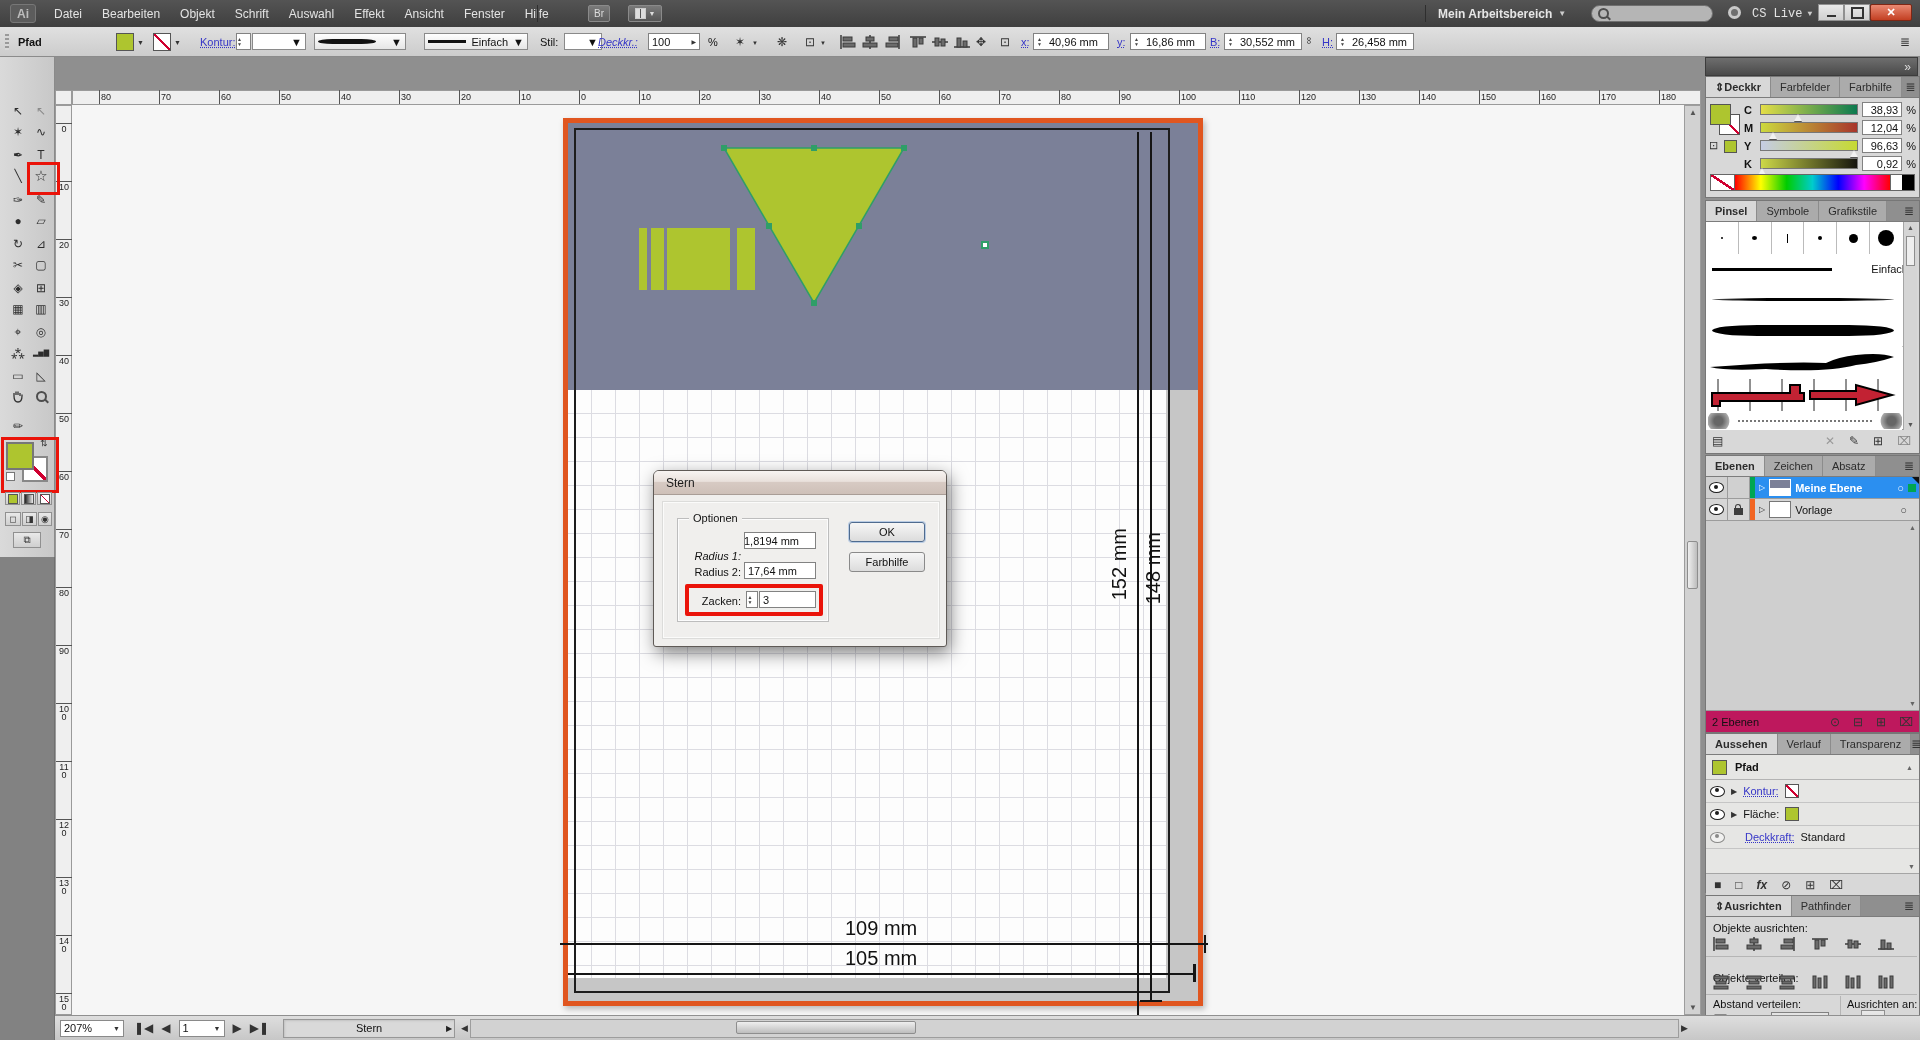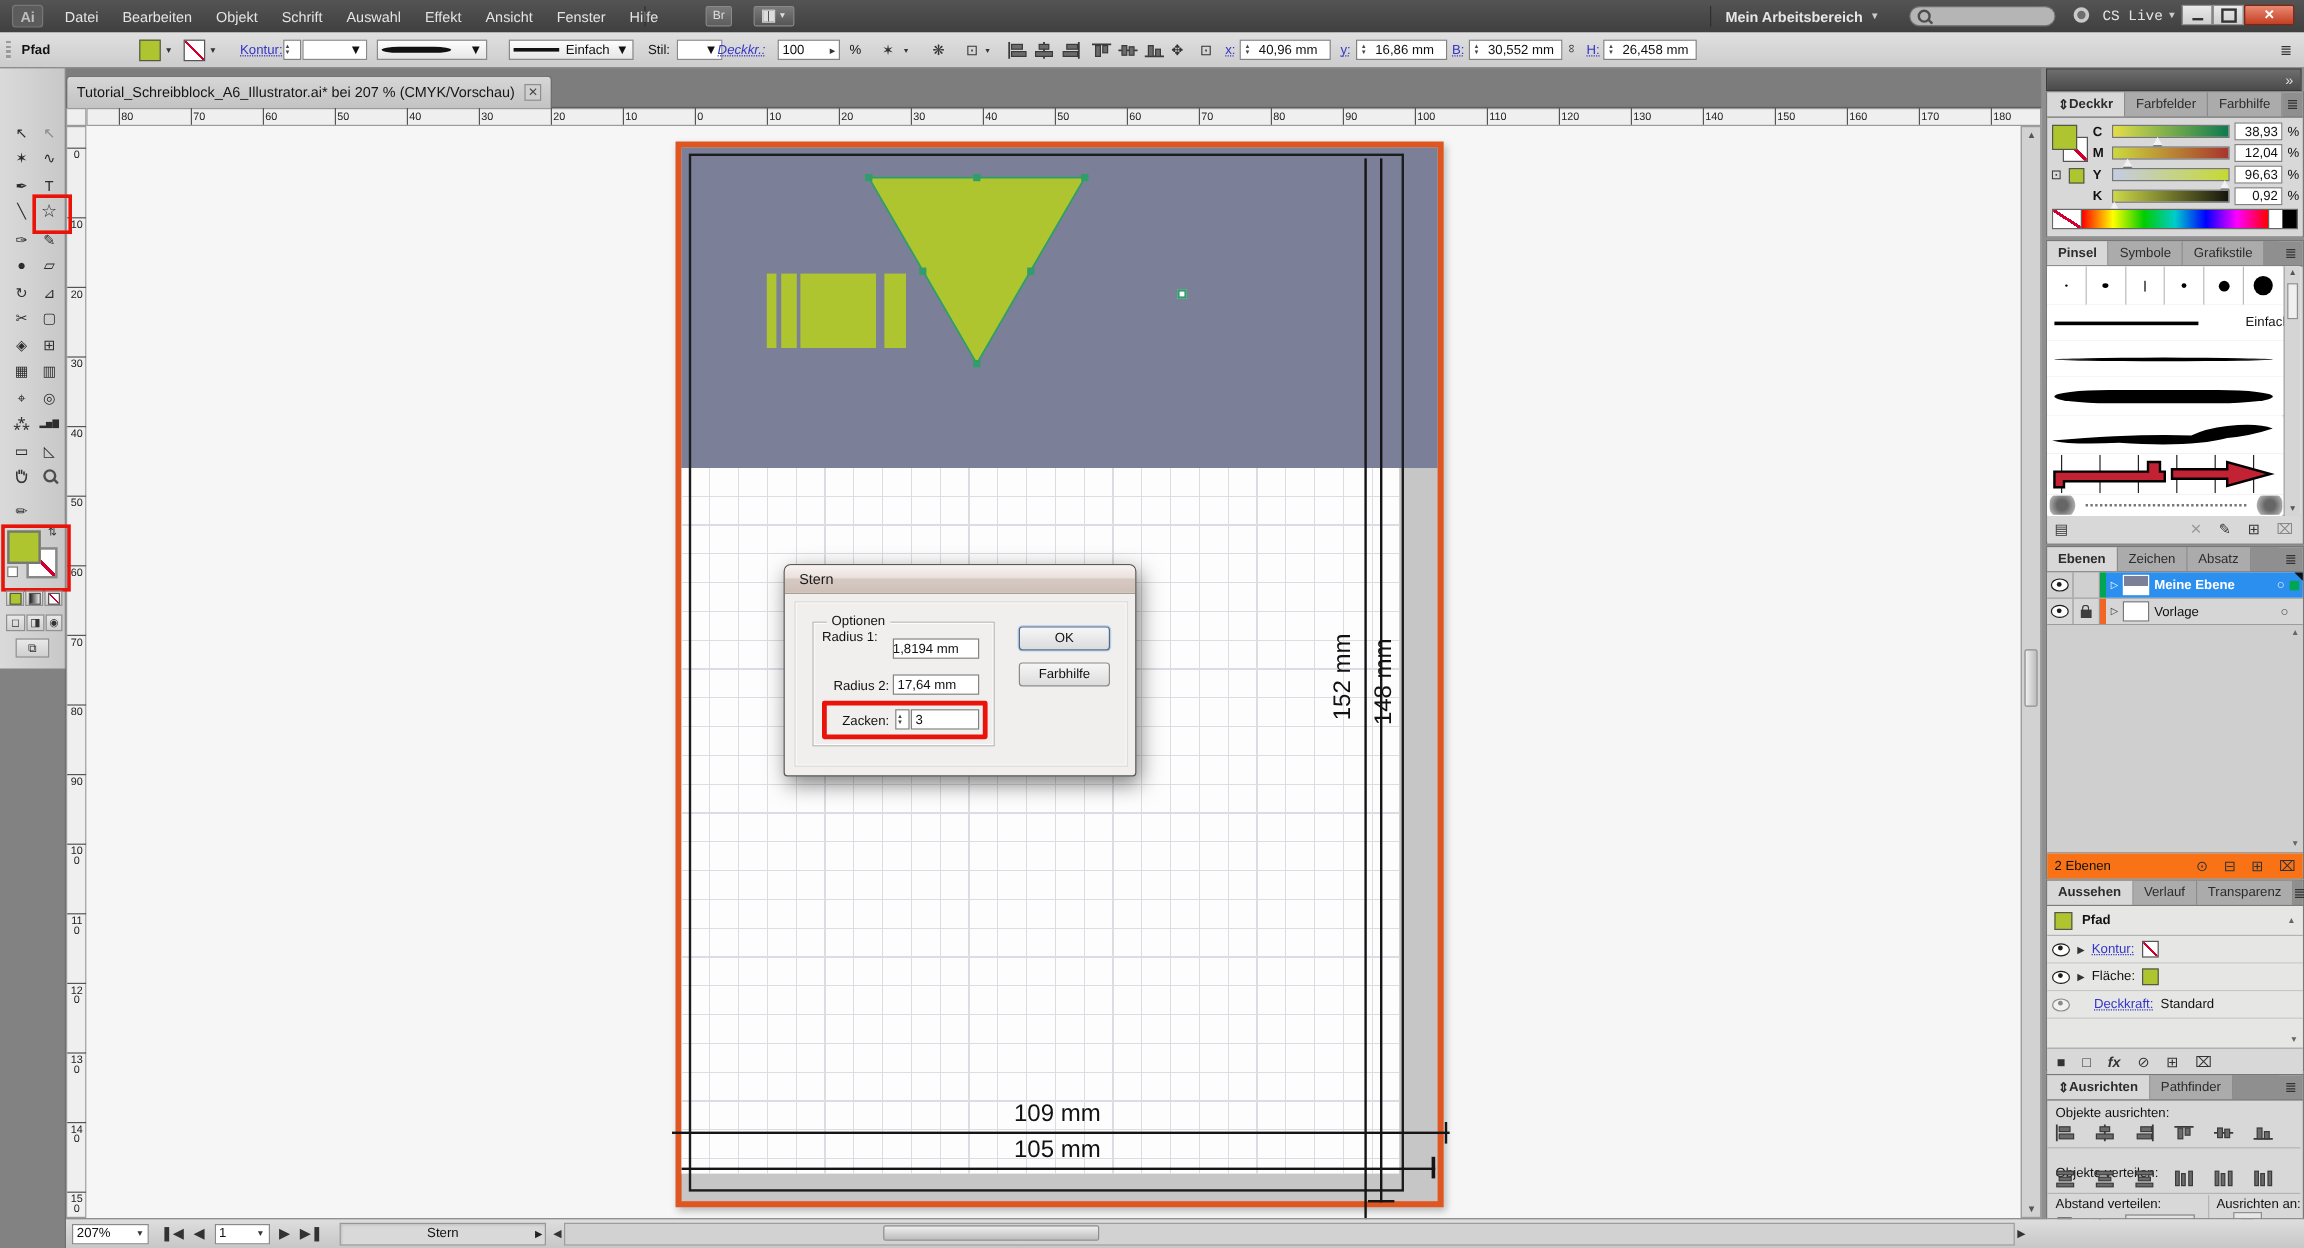--- a/index.html
+++ b/index.html
@@ -214,26 +214,20 @@
     <div class="a field" style="left:1336px;top:6px;width:78px;gap:3px;">
       <span class="spin">
           <span class="c-up"></span>
           <span class="c-dn"></span>
         </span>
       <span>26,458 mm</span>
     </div>
     <span class="a picon c-menu" style="left:1900px;top:8px;"></span>
   </div>
 
-  <div class="a" style="left:55px;top:57px;width:1646px;height:33px;background:#7d7d7d;border-bottom:1px solid #5f5f5f;">
-    <div class="a r" style="left:0;top:6px;height:27px;background:linear-gradient(#d6d6d6,#c3c3c3);border:1px solid #6e6e6e;border-bottom:none;border-radius:4px 4px 0 0;padding:0 8px;gap:8px;">
-      <span style="font-size:12px;color:#161616;">Tutorial_Schreibblock_A6_Illustrator.ai* bei 207 % (CMYK/Vorschau)</span>
-      <span class="c-x" style="font-size:10px;color:#444;border:1px solid #8e8e8e;padding:0 2px;background:#cfcfcf"></span>
-    </div>
-  </div>
 
   <div class="a ruler" id="hruler" style="left:72px;top:90px;width:1629px;height:15px;">
       <span class="hlab" style="left: 28px;">80</span>
       <span class="htick" style="left: 26px;"></span>
       <span class="hlab" style="left: 88px;">70</span>
       <span class="htick" style="left: 86px;"></span>
       <span class="hlab" style="left: 148px;">60</span>
       <span class="htick" style="left: 146px;"></span>
       <span class="hlab" style="left: 208px;">50</span>
       <span class="htick" style="left: 206px;"></span>
@@ -426,21 +420,21 @@
     <span class="a c-dn" style="left:4px;bottom:2px;font-size:8px;color:#555"></span>
   </div>
 
   <div class="a" style="left:653px;top:470px;width:294px;height:177px;background:#f0efed;border:1px solid #5f5a56;border-radius:6px 6px 3px 3px;box-shadow:3px 6px 18px rgba(0,0,0,.5);z-index:40;">
     <div class="a r" style="left:0;top:0;width:100%;height:24px;border-radius:5px 5px 0 0;background:linear-gradient(#f8f4f2 0%,#e9e1dc 45%,#d7cac3 50%,#cec0b8 100%);border-bottom:1px solid #a99d96;padding:0 12px;">
       <span class="f12" style="color:#1a1a1a">Stern</span>
     </div>
     <div class="a" style="left:8px;top:30px;width:278px;height:138px;background:#f0efed;border:1px solid #dcdcda;box-shadow:inset 0 0 0 1px #fbfbfa;"></div>
     <div class="a" style="left:23px;top:47px;width:152px;height:104px;border:1px solid #bdbdbd;box-shadow:inset 0 0 0 1px #fcfcfc;"></div>
     <span class="a f11" style="left:35px;top:41px;background:#f0efed;padding:0 4px;">Optionen</span>
-    <span class="a f11" style="left:31px;top:54px;width:56px;">Radius 1:</span>
+    <span class="a f11" style="left:31px;top:79px;width:56px;text-align:right;font-style:italic;">Radius 1:</span>
     <div class="a field" style="left:90px;top:61px;width:72px;overflow:hidden;">
         <span style="margin-left:-4px;white-space:nowrap">1,8194 mm</span>
       </div>
     <span class="a f11" style="left:31px;top:95px;width:56px;text-align:right;">Radius 2:</span>
     <div class="a field" style="left:90px;top:91px;width:72px;">
         <span>17,64 mm</span>
       </div>
     <span class="a f11" style="left:37px;top:124px;width:50px;text-align:right;">Zacken:</span>
     <div class="a field" style="left:92px;top:120px;width:12px;padding:0;justify-content:center;">
         <span class="spin">
@@ -648,21 +642,21 @@
         <span style="color:#333;font-size:8px">▷</span>
         <span style="width:20px;height:15px;background:#fff;border:1px solid #777;"></span>
         <span style="font-size:11px">Vorlage</span>
         <span style="margin-left:auto;margin-right:12px;color:#444;font-size:11px">○</span>
       </span>
     </div>
     <div style="height:189px;background:#cfcfcf;border-bottom:1px solid #9c9c9c;position:relative;">
       <span class="a c-dn" style="right:3px;bottom:3px;font-size:7px;color:#666"></span>
       <span class="a c-up" style="right:3px;top:3px;font-size:7px;color:#666"></span>
     </div>
-    <div class="r" style="height:21px;background:#f97316;padding:0 6px;gap:13px;">
+    <div class="r" style="height:21px;background:#be185d;padding:0 6px;gap:13px;">
       <span class="f11">2 Ebenen</span>
       <span style="flex:1"></span>
       <span class="picon i-mask"></span>
       <span class="picon i-sub"></span>
       <span class="picon i-new"></span>
       <span class="picon i-trash"></span>
     </div>
   </div>
 
   <div class="panel" style="top:733px;height:158px;">

